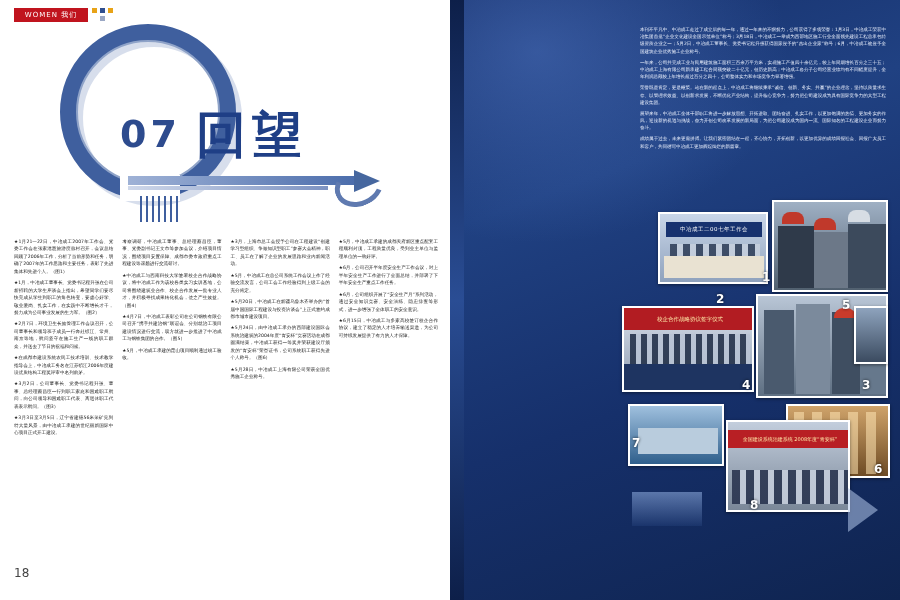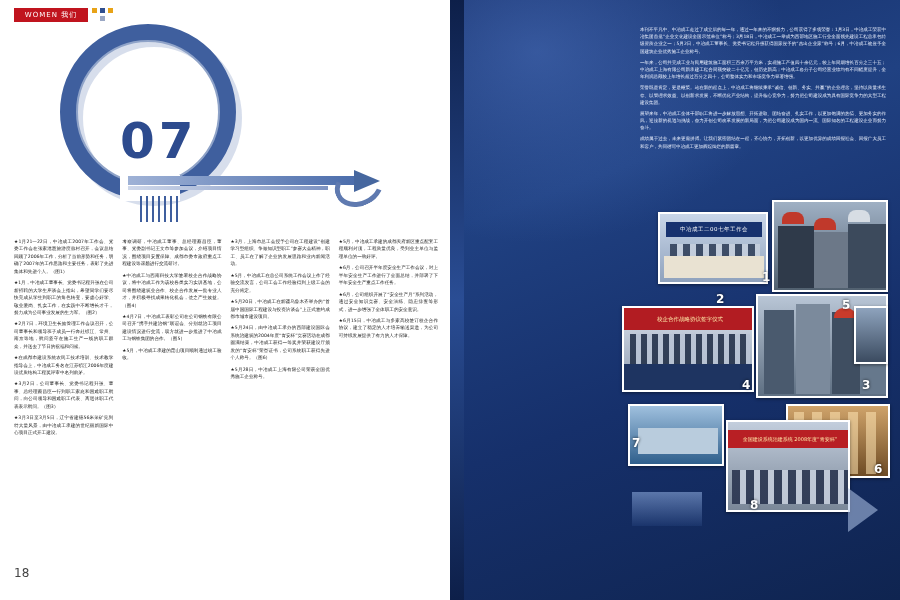--- a/index.html
+++ b/index.html
@@ -49,21 +49,21 @@
     position:absolute;left:60px;top:24px;width:176px;height:176px;border-radius:50%;
     background:
       radial-gradient(circle at 38% 30%, rgba(255,255,255,.0) 58%, rgba(63,95,158,.0) 59%);
   }
   .ring-cap{
     position:absolute;left:120px;top:175px;width:60px;height:26px;background:#ffffff;
   }
 
   .title-07{
     position:absolute;left:120px;top:112px;
-    font-size:50px;font-weight:bold;color:#2d4b8e;letter-spacing:4px;
+    font-size:38px;font-weight:bold;color:#2d4b8e;letter-spacing:4px;
     font-family:"DejaVu Sans","Liberation Sans",sans-serif;
   }
   .title-hui{
     position:absolute;left:196px;top:102px;
     font-size:50px;font-weight:bold;color:#1f3f86;letter-spacing:6px;
   }
   .arrow-band{
     position:absolute;left:128px;top:168px;width:270px;height:26px;
   }
   .arrow-band .bar{
@@ -202,20 +202,21 @@
           <i></i>
       </div>
 
       <div class="ring-shadow"></div>
       <div class="ring"></div>
       <div class="ring inner"></div>
       <div class="ring-grad"></div>
       <div class="ring-cap"></div>
 
       <div class="title-07">07</div>
+      <div class="title-hui">回望</div>
 
       <div class="arrow-band">
         <div class="bar"></div>
         <div class="bar2"></div>
         <div class="head"></div>
       </div>
       <div class="swirl"></div>
       <div class="hatch">
         <i style="left:0"></i>
           <i style="left:6px"></i>

